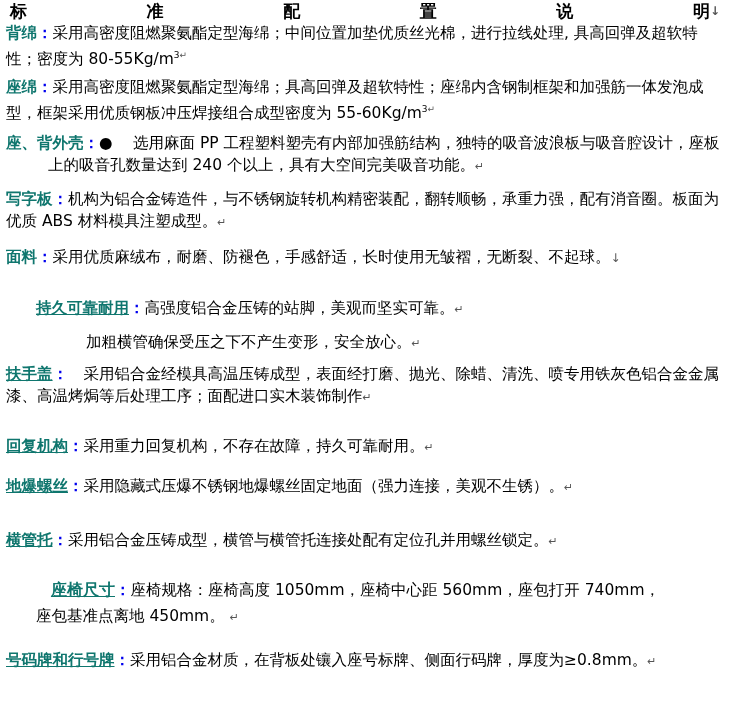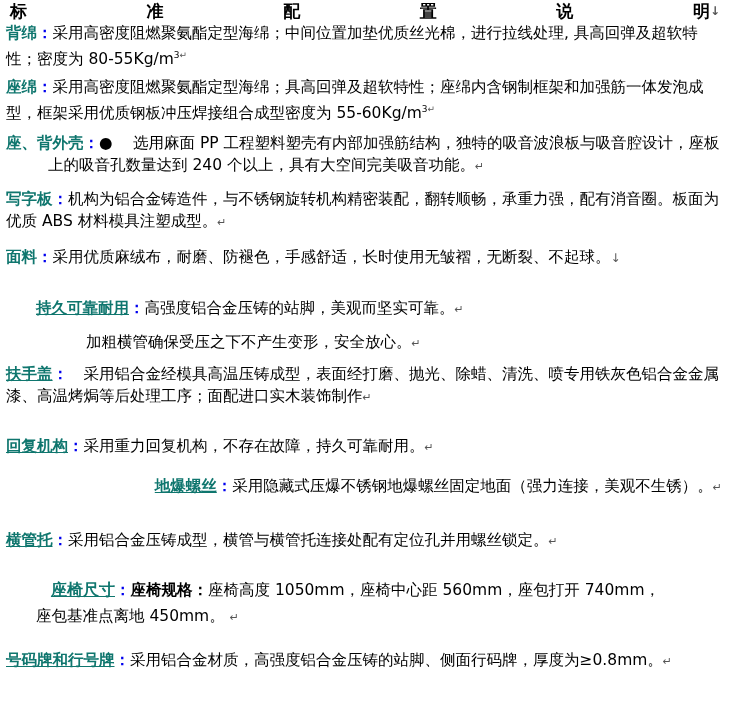--- a/index.html
+++ b/index.html
@@ -30,25 +30,25 @@
 
   .p1 { margin-top:2px; }
   .p2 { margin-top:6px; }
   .p3 { margin-top:8px; padding-left:42px; text-indent:-42px; }
   .p4 { margin-top:10px; }
   .p5 { margin-top:12px; }
   .p6a { margin-top:28px; margin-left:30px; }
   .p6b { margin-top:10px; margin-left:80px; }
   .p7 { margin-top:8px; }
   .p8 { margin-top:26px; }
-  .p9 { margin-top:16px;text-align:right; }
+  .p9 { margin-top:16px; }
   .p10 { margin-top:30px; }
   .p11 { margin-top:26px; font-size:20px; line-height:30px; }
   .p11 .hdr { font-size:16px;margin-left:45px; }
-  .p11 .subtitle { font-weight:bold; }
+  .p11 .subtitle { font-weight:normal; }
   .p11-line2 { padding-left:30px; font-size:20px; line-height:30px; margin-top:4px; }
   .p12 { margin-top:20px; }
   .p13 { margin-top:38px; padding-left:4px; }
 </style>
 </head>
 <body>
 
 <div class="title-row">
   <span>标</span>
   <span>准</span>
@@ -105,18 +105,18 @@
 </p>
 
 <p class="sec p11">
   <span class="hdr u">座椅尺寸</span><span class="hdr-colon">：</span><span class="subtitle">座椅规格：</span><span>座椅高度 1050mm，座椅中心距 560mm，座包打开 740mm，</span>
 </p>
 <p class="sec p11-line2">
   <span>座包基准点离地 450mm。</span> <span class="mark">↵</span>
 </p>
 
 <p class="sec p12">
-  <span class="hdr u">号码牌和行号牌</span><span class="hdr-colon">：</span><span>采用铝合金材质，高强度铝合金压铸的站脚、侧面行码牌，厚度为≥0.8mm。</span><span class="mark">↵</span>
+  <span class="hdr u">号码牌和行号牌</span><span class="hdr-colon">：</span><span>采用铝合金材质，在背板处镶入座号标牌、侧面行码牌，厚度为≥0.8mm。</span><span class="mark">↵</span>
 </p>
 
 <p class="sec p13">
   <span class="mark">↵</span>
 </p>
 
 </body></html>

